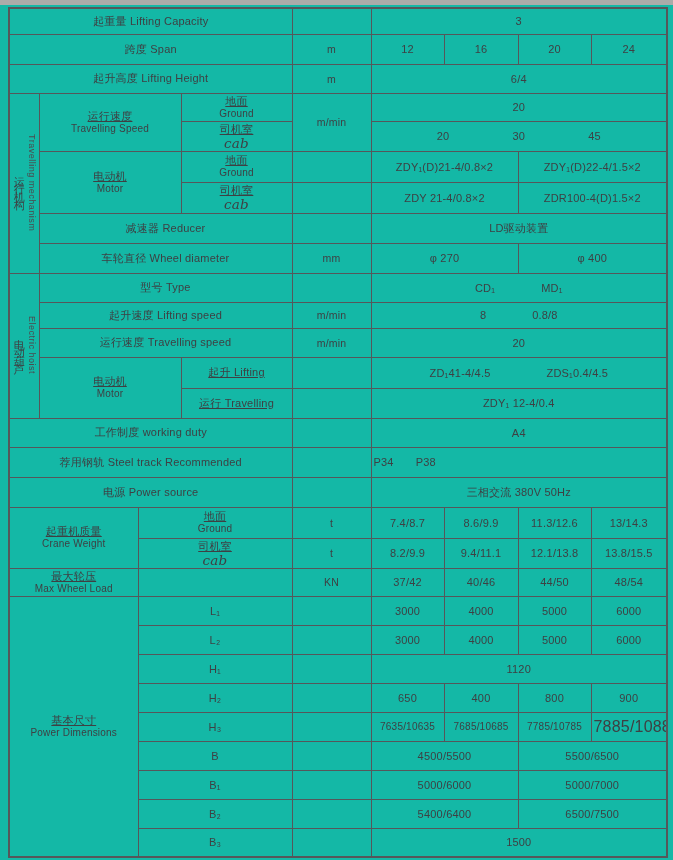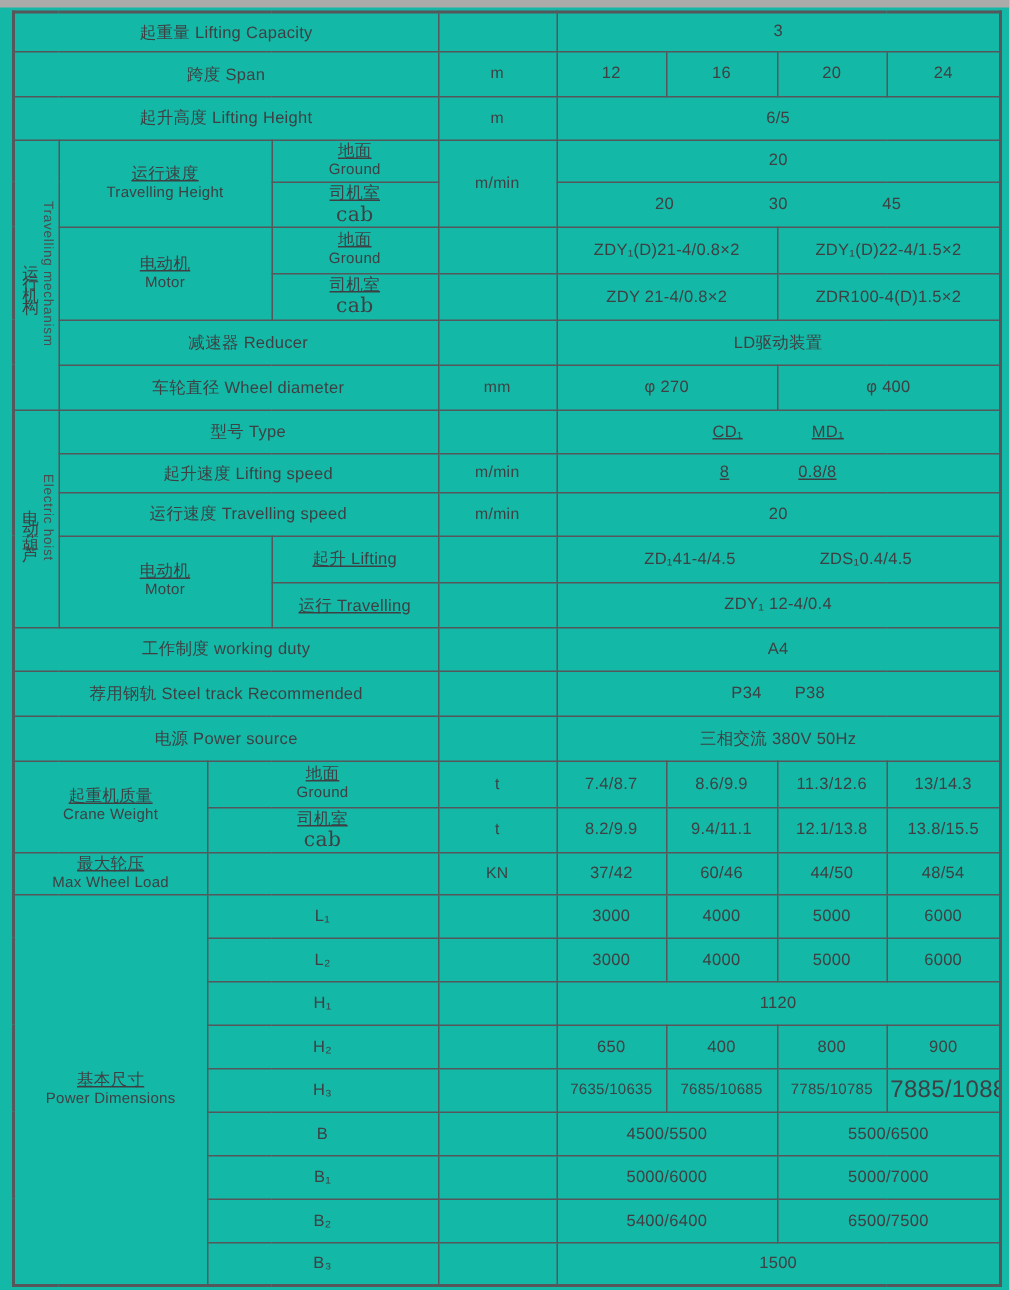--- a/index.html
+++ b/index.html
@@ -25,30 +25,30 @@
     font-size:11px;
     letter-spacing:.2px;
     padding:1px 2px;
     overflow:hidden;
     white-space:nowrap;
   }
   tr { height:29px; }
   tr.h26 { height:26px; } tr.h31 { height:31px; } tr.h30 { height:30px; } tr.h25 { height:25px; }
   .l1 { display:block; font-size:11px; line-height:13px;text-decoration:underline; }
   .l2 { display:block; font-size:10px; line-height:12px; }
-  .cab { font-family:"DejaVu Serif",serif; font-size:13.5px; line-height:14px; }
+  .cab { font-family:"DejaVu Serif",serif; font-size:13.5px; line-height:14px;font-style:italic; }
   .unit { font-size:10.5px; }
   
   td.vert { padding:0; }
   td.vert .vwrap { display:flex; flex-direction:row; align-items:center; justify-content:center; height:100%; gap:1px; }
   .vcn { writing-mode:vertical-rl; text-orientation:upright; font-size:11px; letter-spacing:8px; }
   .ven { writing-mode:vertical-rl; font-size:9px; letter-spacing:.5px; color:#4a4c4f; }
   
-  .pair  { display:flex; justify-content:center; gap:46px;text-decoration:underline; }
-  .pairw { display:flex; justify-content:center; gap:22px; }
+  .pair  { display:flex; justify-content:center; gap:46px; }
+  .pairw { display:flex; gap:22px; }
   .spread{ display:flex; justify-content:space-evenly; }
   .sub { font-size:11px;text-decoration:underline; }
 </style>
 </head>
 <body>
 
 <div class="page">
   <div class="top-strip"></div>
 
   <table class="spec">
@@ -76,33 +76,33 @@
       <td class="unit">m</td>
       <td>12</td>
       <td>16</td>
       <td>20</td>
       <td>24</td>
     </tr>
 
     <tr>
       <td colspan="4">起升高度  Lifting  Height</td>
       <td class="unit">m</td>
-      <td colspan="4">6/5</td>
+      <td colspan="4">6/4</td>
     </tr>
 
     <tr class="h26">
       <td class="vert" rowspan="6">
         <div class="vwrap">
           <span class="vcn">运行机构</span>
           <span class="ven">Travelling mechanism</span>
         </div>
       </td>
       <td colspan="2" rowspan="2">
         <span class="l1">运行速度</span>
-        <span class="l2">Travelling Height</span>
+        <span class="l2">Travelling Speed</span>
       </td>
       <td>
         <span class="l1">地面</span>
         <span class="l2">Ground</span>
       </td>
       <td class="unit" rowspan="2">m/min</td>
       <td colspan="4">20</td>
     </tr>
 
     <tr class="h30">
@@ -263,21 +263,21 @@
     </tr>
 
     <tr class="h25">
       <td colspan="2">
         <span class="l1">最大轮压</span>
         <span class="l2">Max  Wheel Load</span>
       </td>
       <td colspan="2"></td>
       <td class="unit">KN</td>
       <td>37/42</td>
-      <td>60/46</td>
+      <td>40/46</td>
       <td>44/50</td>
       <td>48/54</td>
     </tr>
 
     <tr>
       <td colspan="2" rowspan="9">
         <span class="l1">基本尺寸</span>
         <span class="l2">Power  Dimensions</span>
       </td>
       <td colspan="2">L₁</td>

